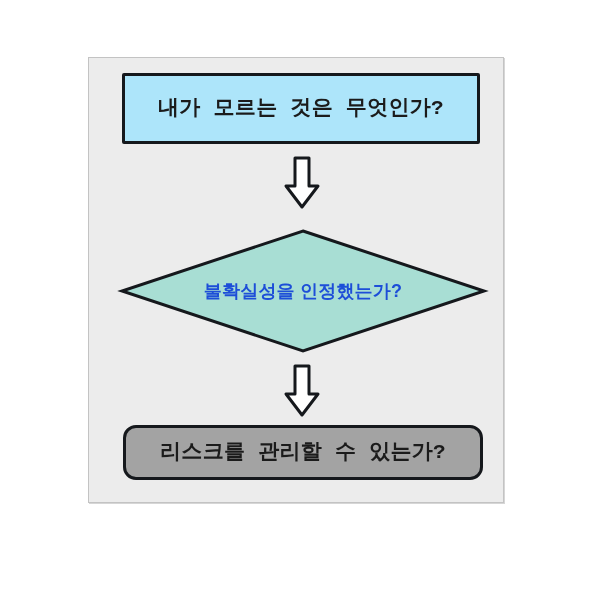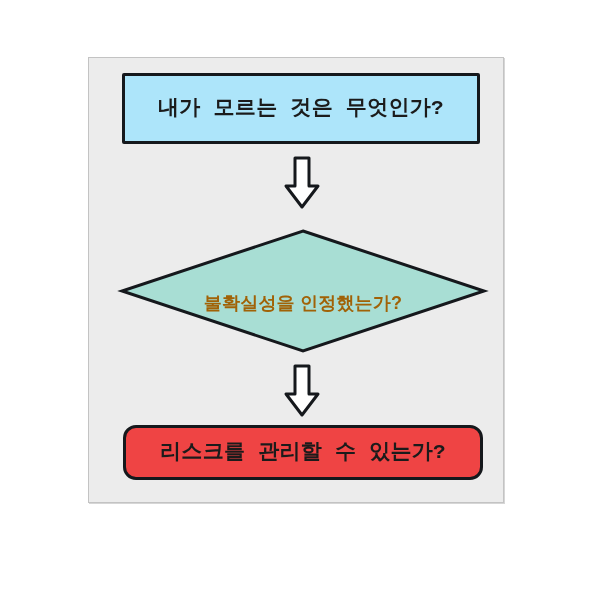--- a/index.html
+++ b/index.html
@@ -63,21 +63,21 @@
     background: #ade5fa;
     border: 3px solid #15181c;
     border-radius: 2px;
   }
 
   #node-action {
     left: 122px;
     top: 424px;
     width: 360px;
     height: 55px;
-    background: #ef4444;
+    background: #a3a3a3;
     border: 3px solid #15181c;
     border-radius: 13px;
   }
 
   
   #node-decision {
     position: absolute;
     left: 115px;
     top: 224px;
     width: 374px;
@@ -85,27 +85,27 @@
   }
   #node-decision svg {
     position: absolute;
     left: 0;
     top: 0;
     display: block;
   }
   #node-decision .diamond-label {
     position: absolute;
     left: 0;
-    top: 12px;
+    top: 0;
     width: 374px;
     height: 132px;
     display: flex;
     align-items: center;
     justify-content: center;
-    color: #a16207;
+    color: #1d4ed8;
     font-size: 18px;
     font-weight: 700;
     letter-spacing: 0.2px;
     white-space: nowrap;
   }
 
   
   .arrow {
     position: absolute;
     width: 40px;

